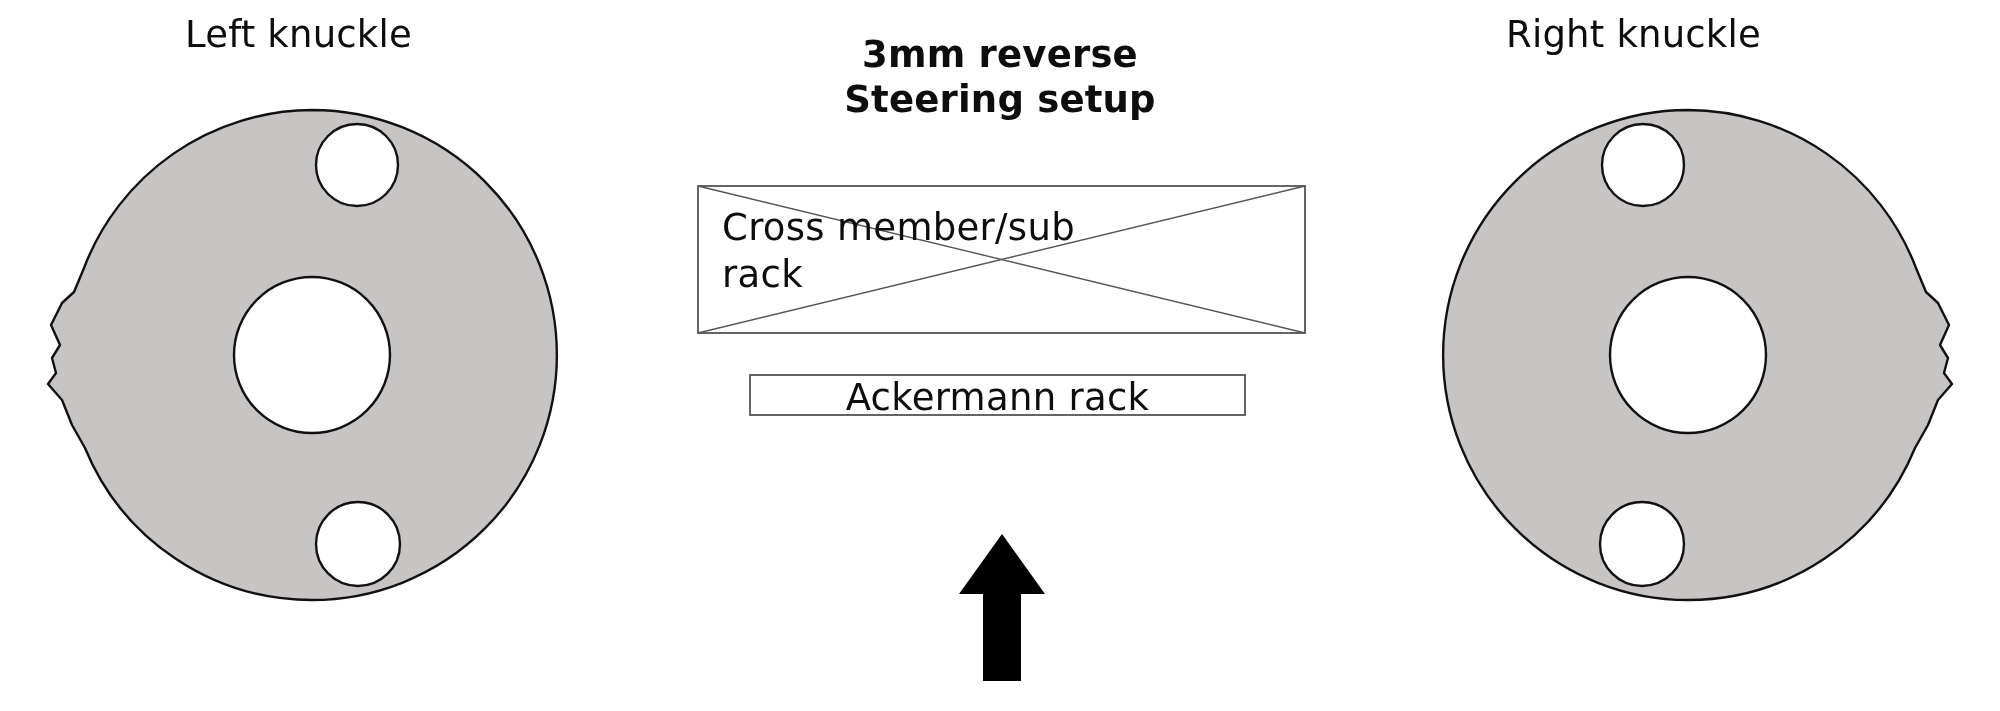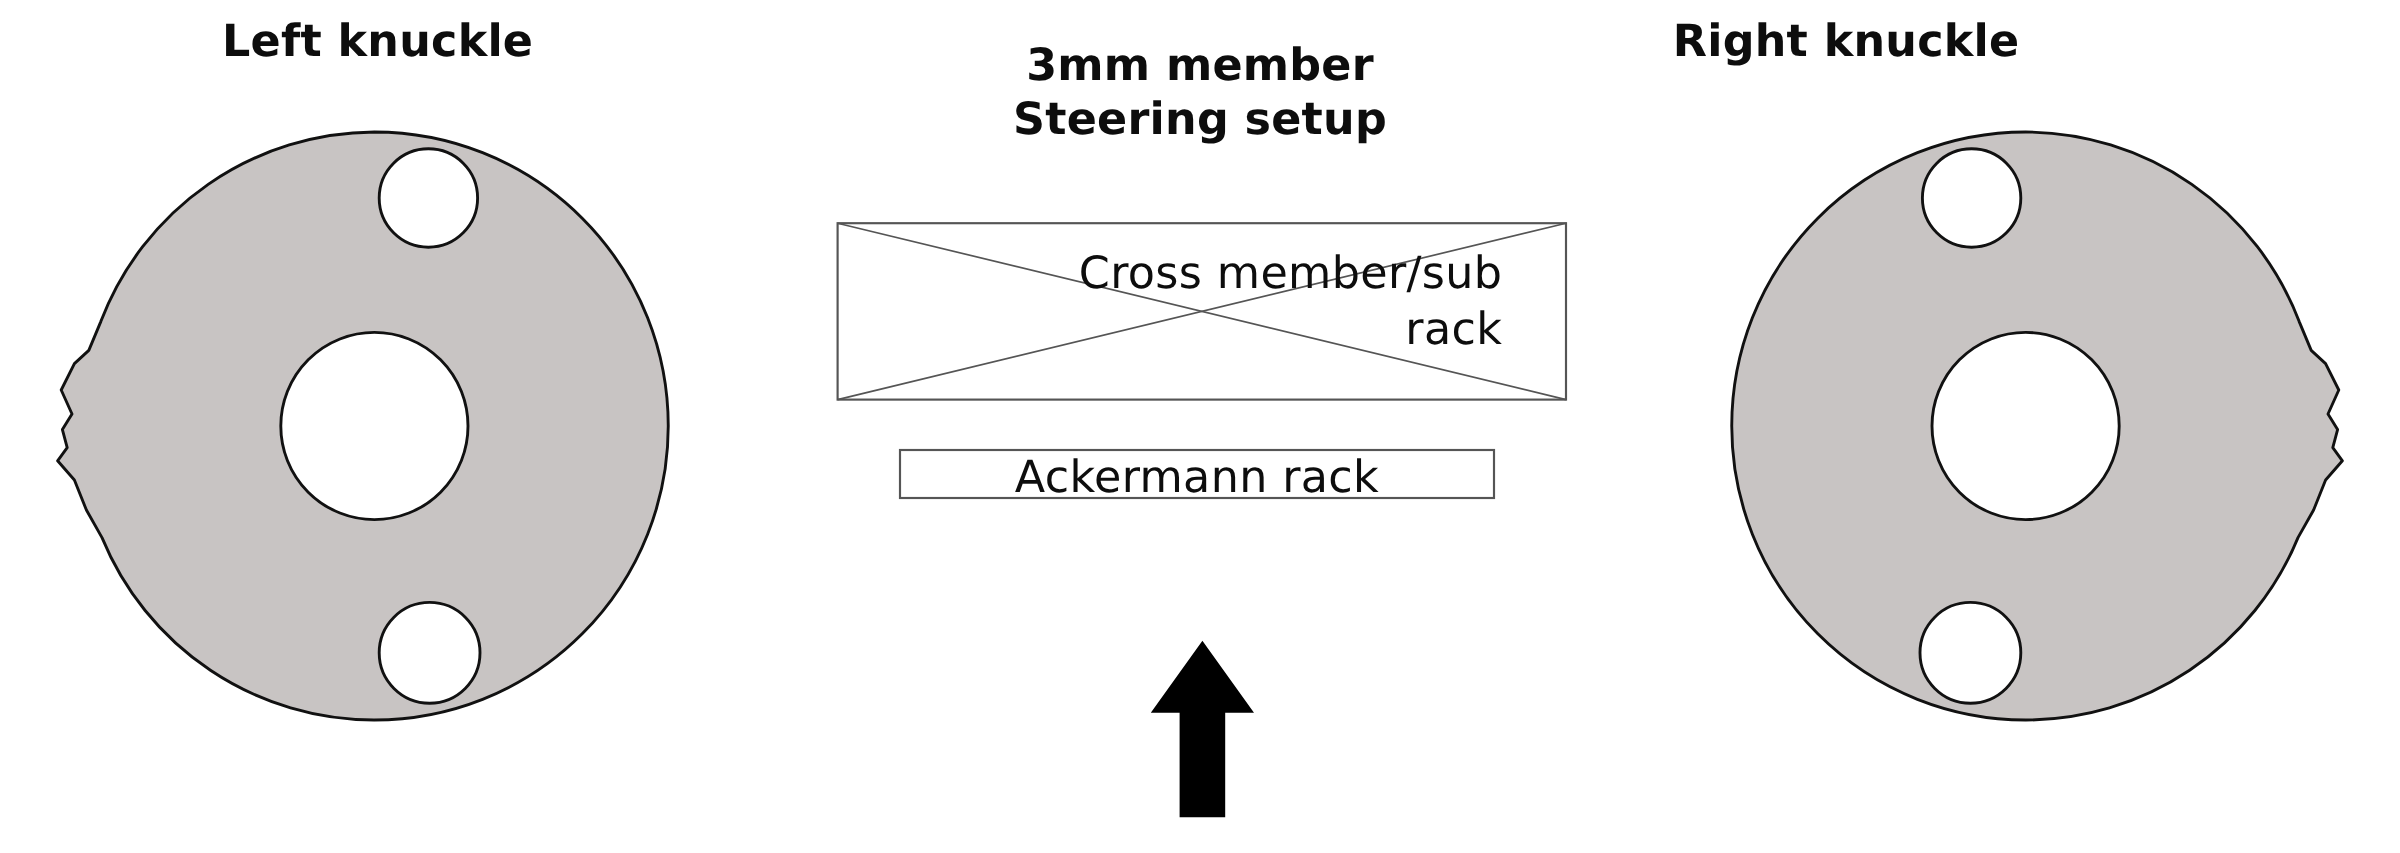--- a/index.html
+++ b/index.html
@@ -21,27 +21,27 @@
     position: absolute;
     top: 0;
     left: 0;
     width: 2000px;
     height: 711px;
   }
   .knuckle-label {
     position: absolute;
     font-family: "DejaVu Sans", sans-serif;
     font-size: 37px;
-    font-weight: 700;
+    font-weight: 400;
     color: #0d0d0d;
     white-space: nowrap;
     letter-spacing: 0.2px;
   }
   #left-knuckle-label  { left: 185px;  top: 13px; }
-  #right-knuckle-label { left: 1394px; top: 13px; }
+  #right-knuckle-label { left: 1506px; top: 13px; }
 
   .center-title {
     position: absolute;
     left: 700px;
     top: 32px;
     width: 600px;
     text-align: center;
     font-family: "DejaVu Sans", sans-serif;
     font-size: 37px;
     font-weight: 700;
@@ -57,21 +57,21 @@
     color: #0d0d0d;
     font-weight: 400;
     letter-spacing: 0.3px;
   }
   #cross-member-label {
     left: 722px;
     top: 204px;
     width: 530px;
     font-size: 37px;
     line-height: 1.28;
-    text-align: right;
+    text-align: left;
   }
   #steering-rack-label {
     left: 750px;
     top: 379px;
     width: 495px;
     font-size: 37px;
     line-height: 1;
     text-align: center;
   }
 </style>
@@ -140,21 +140,21 @@
              L 983 594
              L 959 594
              Z"></path>
   </svg>
 
   <div class="knuckle-label" id="left-knuckle-label">Left knuckle</div>
 
   <div class="knuckle-label" id="right-knuckle-label">Right knuckle</div>
 
   <div class="center-title">
-    <span class="title-line">3mm member</span>
+    <span class="title-line">3mm reverse</span>
     <span class="title-line">Steering setup</span>
   </div>
 
   <div class="box-label" id="cross-member-label">
     <span>Cross member/sub</span><br>
     <span>rack</span>
   </div>
 
   <div class="box-label" id="steering-rack-label">Ackermann rack</div>
 

